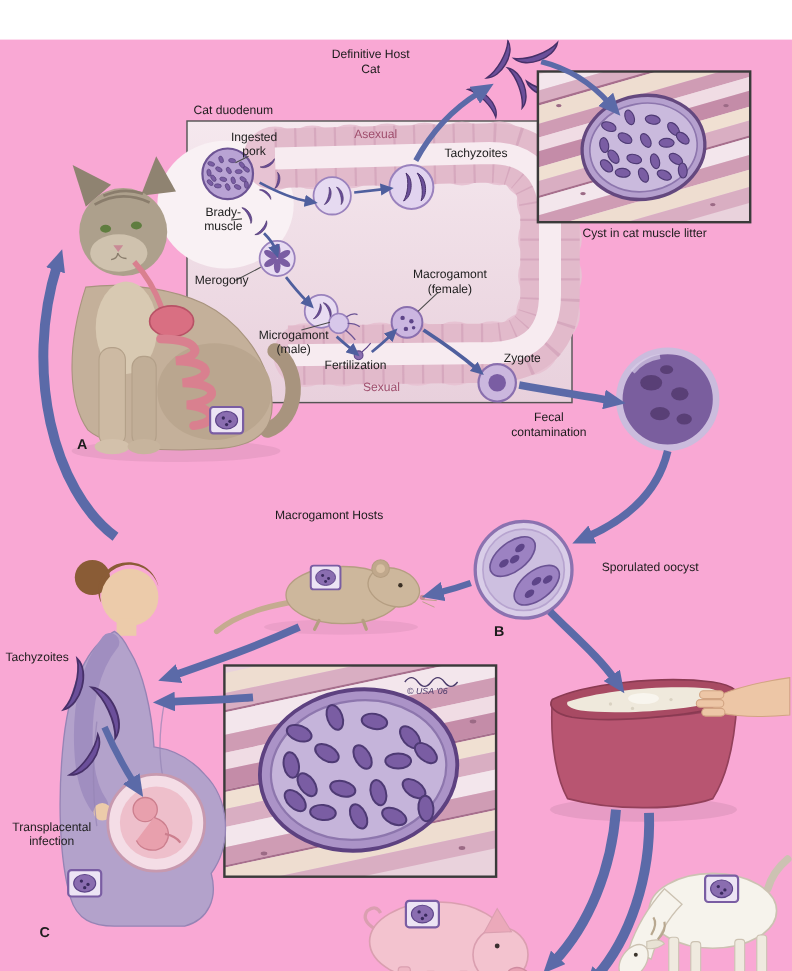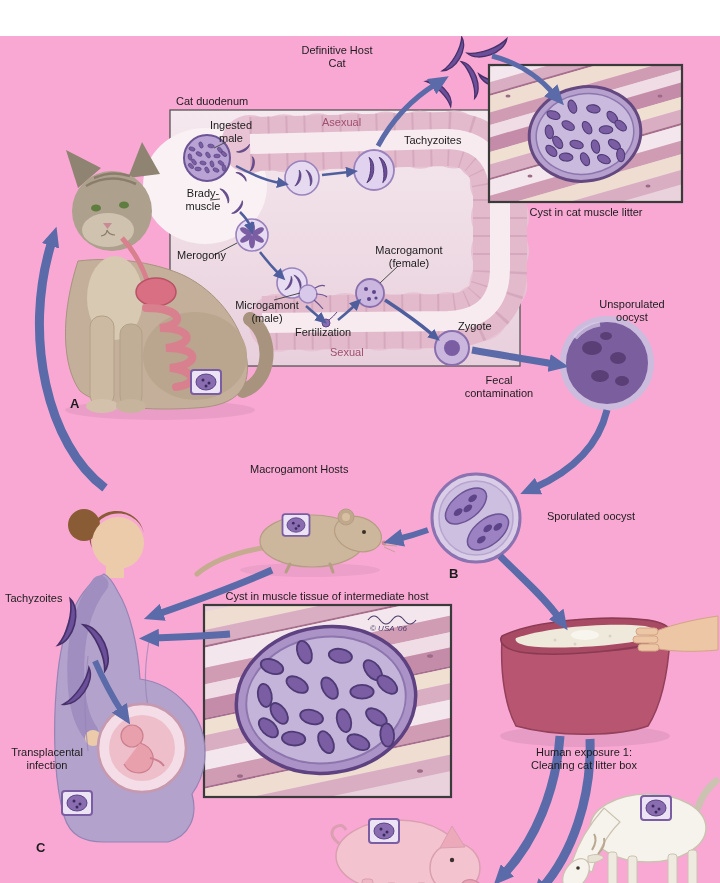--- a/index.html
+++ b/index.html
@@ -393,21 +393,21 @@
 
 <div class="lbl center" style="left:277px;top:8px;width:120px">
   <span>Definitive Host</span><br>
   <span>Cat</span>
 </div>
 
 <div class="lbl" style="left:176px;top:59px">Cat duodenum</div>
 
 <div class="lbl center" style="left:200px;top:83px;width:62px">
   <span>Ingested</span><br>
-  <span>male</span>
+  <span>pork</span>
 </div>
 
 <div class="lbl phase" style="left:322px;top:80px">Asexual</div>
 <div class="lbl" style="left:404px;top:98px">Tachyzoites</div>
 
 <div class="lbl center" style="left:178px;top:151px;width:50px">
   <span>Brady-</span><br>
   <span>muscle</span>
 </div>
 
@@ -427,42 +427,33 @@
 <div class="lbl" style="left:458px;top:284px">Zygote</div>
 <div class="lbl phase" style="left:330px;top:310px">Sexual</div>
 
 <div class="lbl center" style="left:490px;top:170px;width:192px">Cyst in cat muscle litter</div>
 
 <div class="lbl center" style="left:450px;top:338px;width:98px">
   <span>Fecal</span><br>
   <span>contamination</span>
 </div>
 
-<div class="lbl center" style="left:573px;top:262px;width:118px">
-  <span>Unsporulated</span><br>
-  <span>oocyst</span>
-</div>
 
 <div class="lbl" style="left:547px;top:474px">Sporulated oocyst</div>
 <div class="lbl" style="left:250px;top:427px">Macrogamont Hosts</div>
 
-<div class="lbl center" style="left:202px;top:554px;width:250px">Cyst in muscle tissue of intermediate host</div>
 
 <div class="lbl sig" style="left:370px;top:588px">© USA '06</div>
 
 
 <div class="lbl" style="left:5px;top:556px">Tachyzoites</div>
 
 <div class="lbl center" style="left:2px;top:710px;width:90px">
   <span>Transplacental</span><br>
   <span>infection</span>
 </div>
 
-<div class="lbl center" style="left:503px;top:710px;width:162px">
-  <span>Human exposure 1:</span><br>
-  <span>Cleaning cat litter box</span>
-</div>
 
 <div class="lbl marker" style="left:70px;top:360px">A</div>
 <div class="lbl marker" style="left:449px;top:530px">B</div>
 <div class="lbl marker" style="left:36px;top:804px">C</div>
 
 </div>
 
 </body></html>

